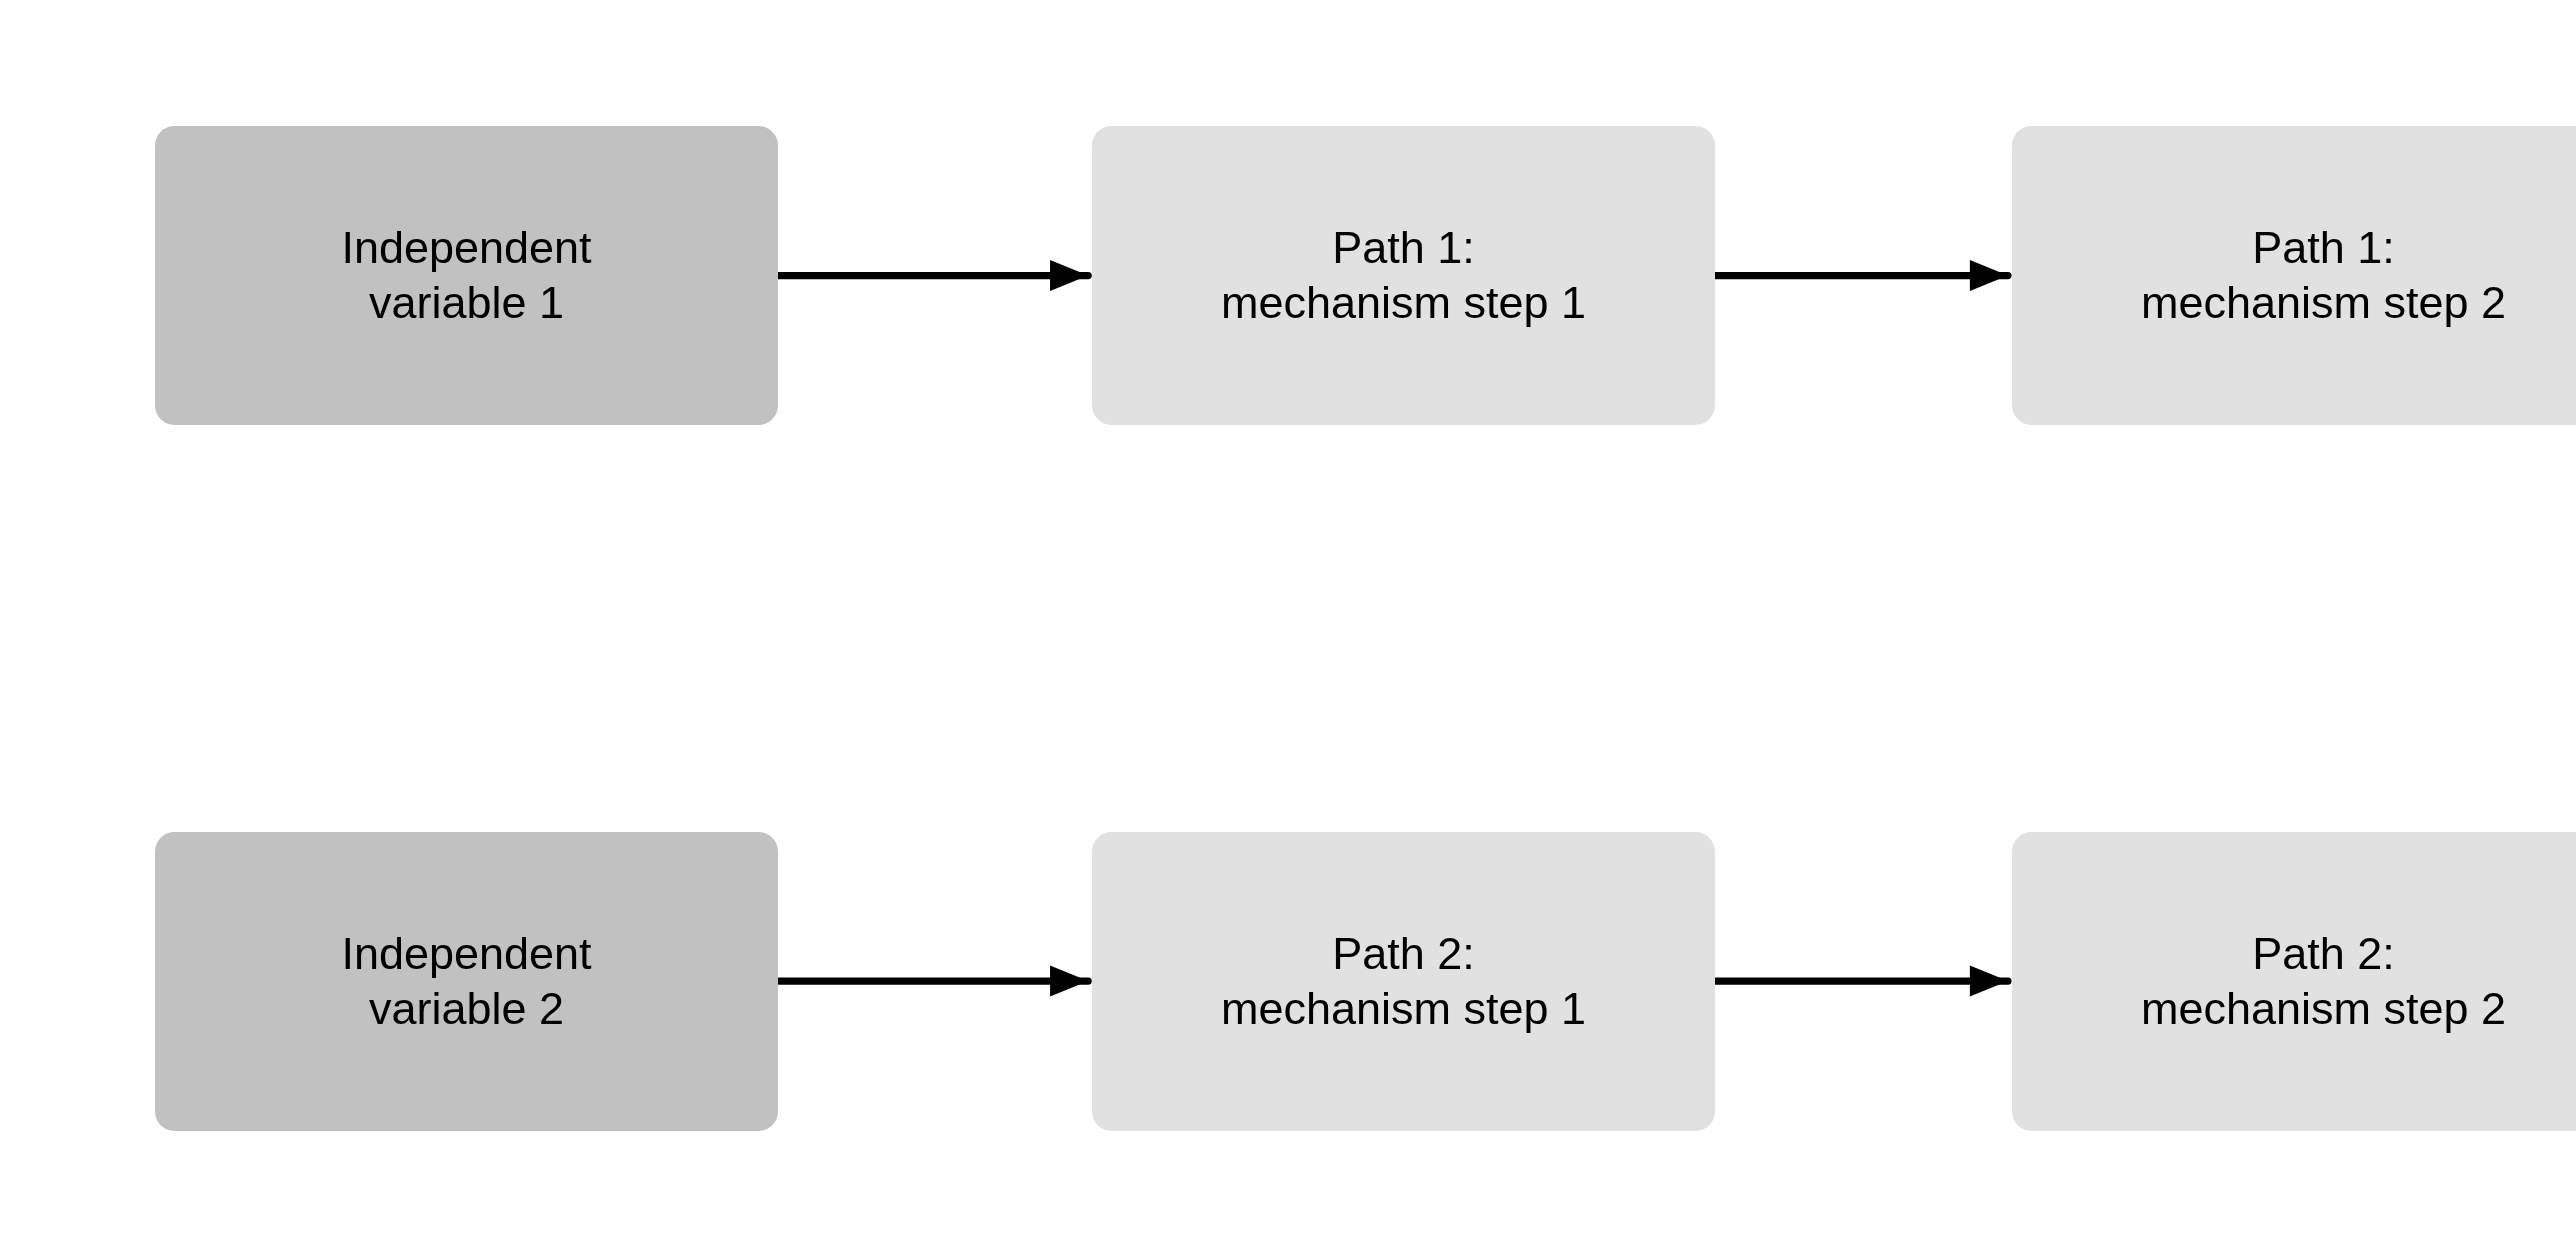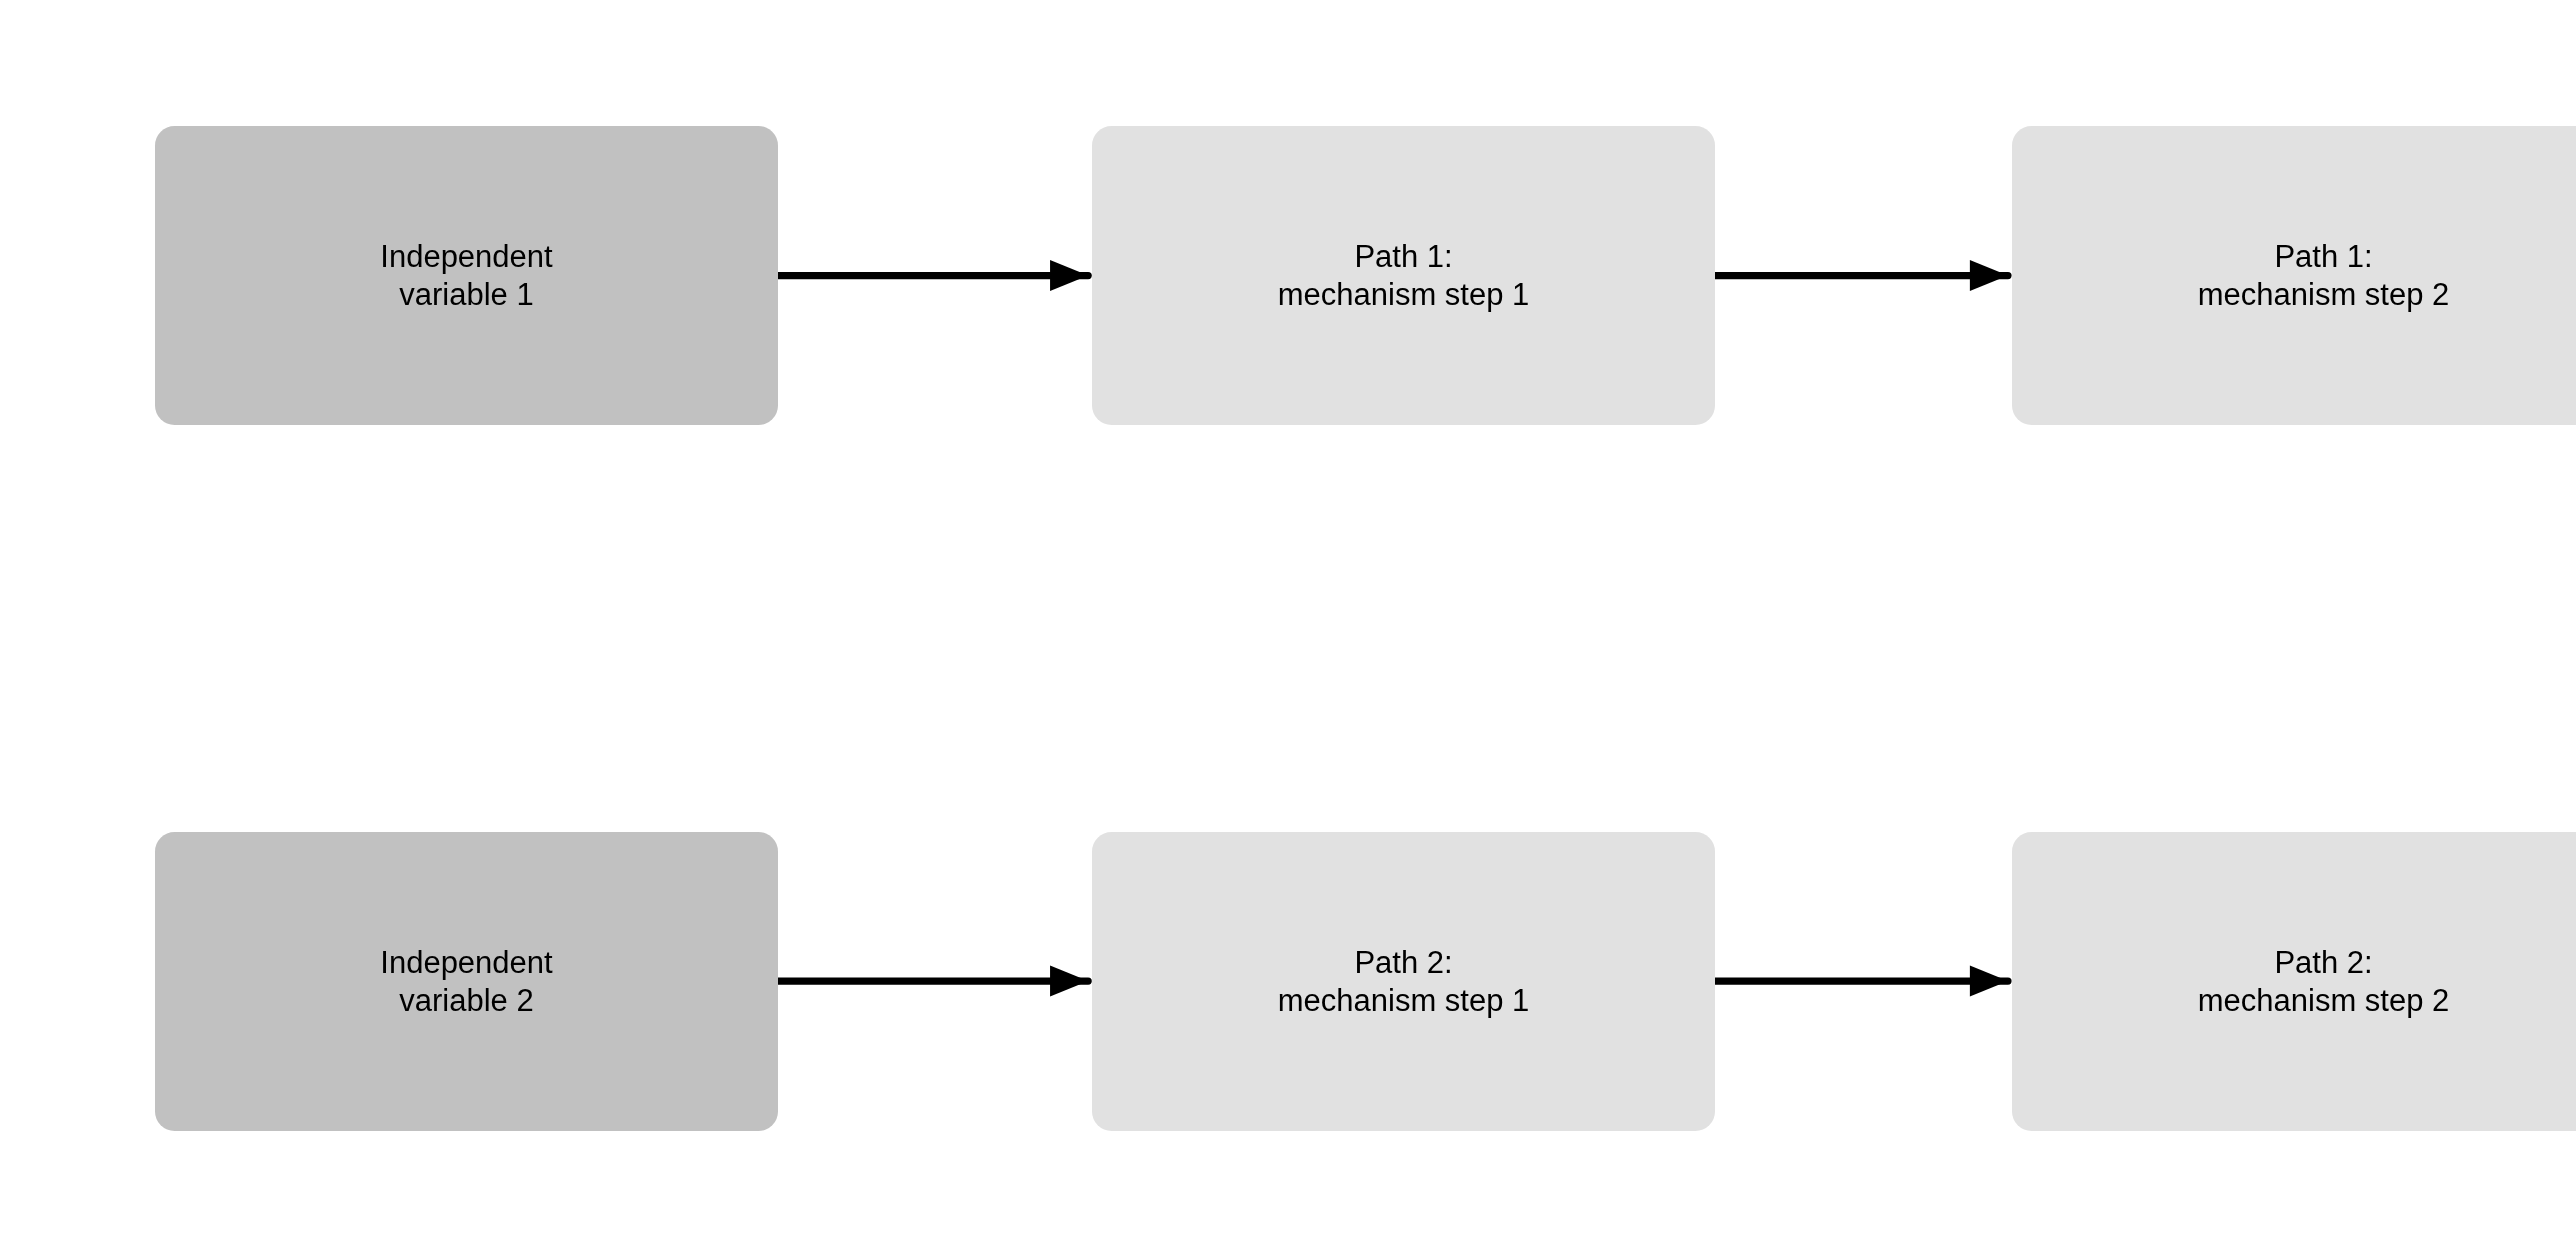--- a/index.html
+++ b/index.html
@@ -27,21 +27,21 @@
   .node {
     position: absolute;
     width: 623px;
     height: 299px;
     border-radius: 19.6px;
     display: flex;
     align-items: center;
     justify-content: center;
     text-align: center;
     white-space: pre-line;
-    font-size: 31px;
+    font-size: 45px;
     line-height: 1.22;
     color: var(--ink);
   }
   .node.strong { background: var(--node-strong); }
   .node.light  { background: var(--node-light); }
 
   
   #n-iv1  { left: 155px;  top: 126px;  }
   #n-p1s1 { left: 1092px; top: 126px;  }
   #n-p1s2 { left: 2012px; top: 126px;  }

